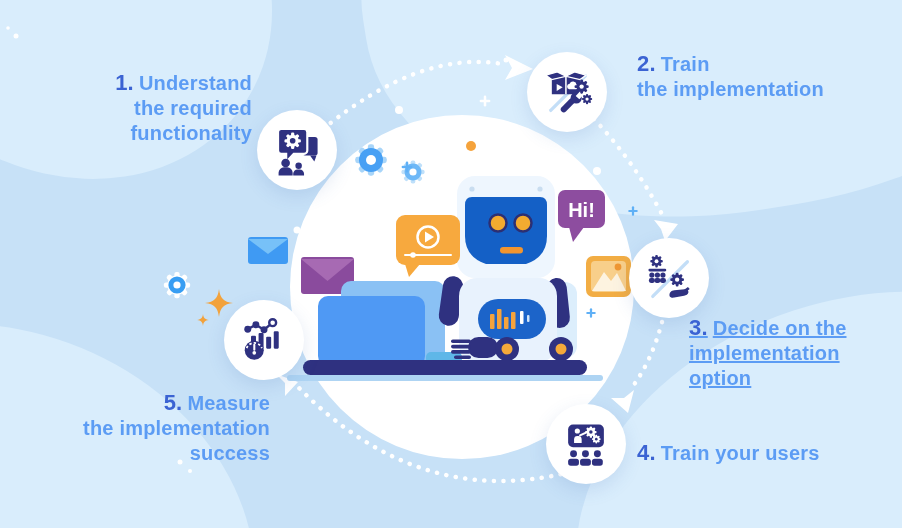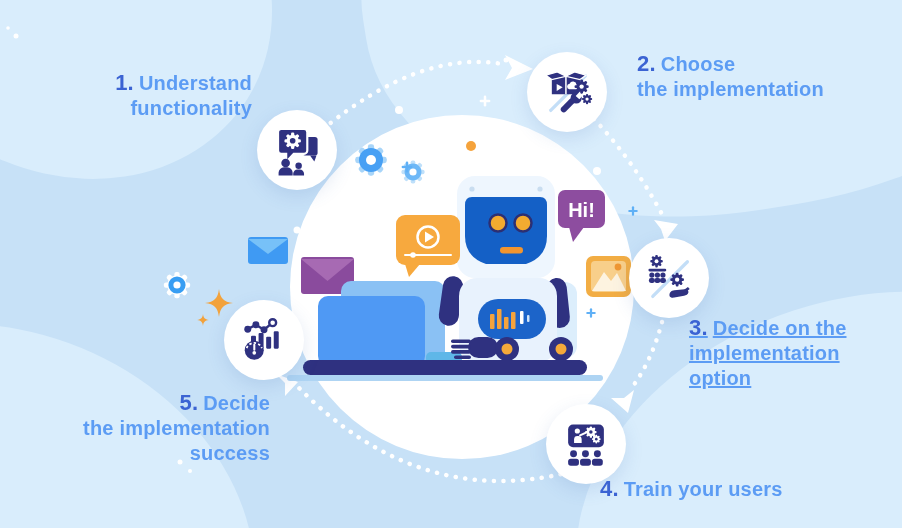--- a/index.html
+++ b/index.html
@@ -286,37 +286,38 @@
       <circle cx="32" cy="8" r="3.2" fill="#ffffff" stroke="#2f3180" stroke-width="2.2"></circle>
       <circle cx="15" cy="33.5" r="8.8"></circle>
       <path d="M8 31.5 A7.5 7.5 0 0 1 22 31.5" fill="none" stroke="#ffffff" stroke-width="1.6" stroke-dasharray="2.2 2"></path>
       <rect x="14.1" y="27.5" width="1.9" height="6.5" rx="0.95" fill="#ffffff"></rect>
       <circle cx="15" cy="35.8" r="1.7" fill="#ffffff"></circle>
     </svg>
   </div>
 
   <div class="step align-right" style="left:70px; top:70px; width:182px;">
     <div><span class="num">1.</span><span>Understand</span></div>
+    <div>the required</div>
     <div>functionality</div>
   </div>
 
   <div class="step align-left" style="left:637px; top:51px; width:235px;">
-    <div><span class="num">2.</span><span>Choose</span></div>
+    <div><span class="num">2.</span><span>Train</span></div>
     <div>the implementation</div>
   </div>
 
   <div class="step align-left" style="left:689px; top:315px; width:200px;text-decoration:underline;">
     <div><span class="num">3.</span><span>Decide on the</span></div>
     <div>implementation</div>
     <div>option</div>
   </div>
 
-  <div class="step align-left" style="left:600px; top:440px; width:250px;margin-top:36px;">
+  <div class="step align-left" style="left:637px; top:440px; width:250px;">
     <div><span class="num">4.</span><span>Train your users</span></div>
   </div>
 
   <div class="step align-right" style="left:66px; top:390px; width:204px;">
-    <div><span class="num">5.</span><span>Decide</span></div>
+    <div><span class="num">5.</span><span>Measure</span></div>
     <div>the implementation</div>
     <div>success</div>
   </div>
 
 </div>
 
 </body></html>

